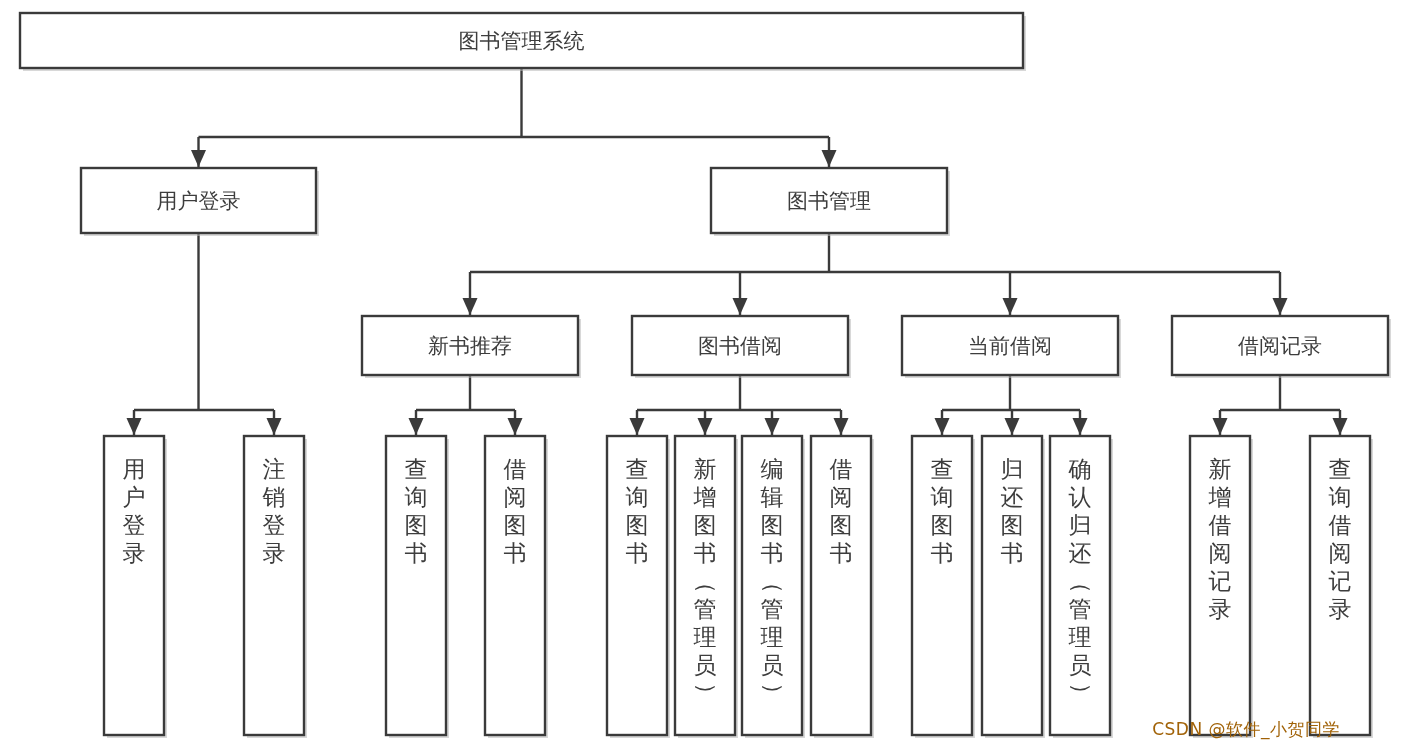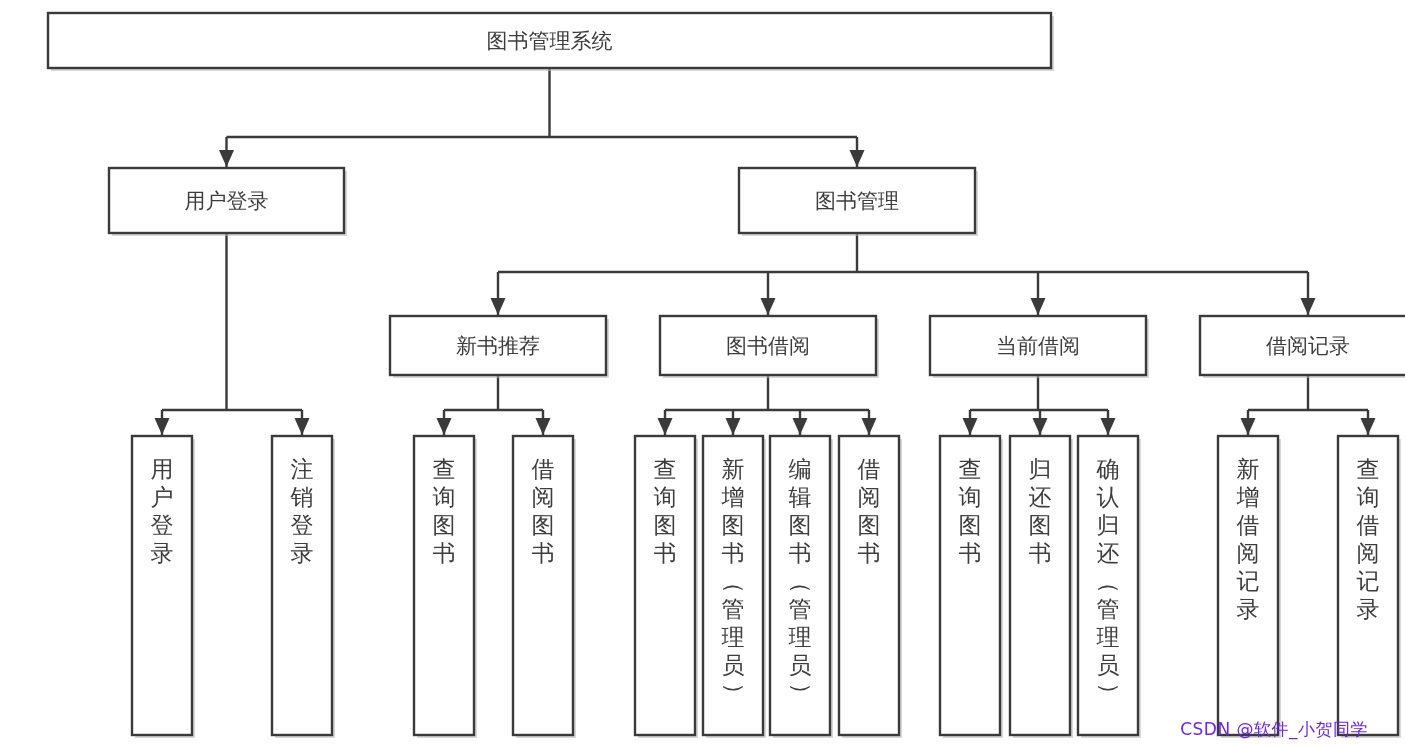--- a/index.html
+++ b/index.html
@@ -14,21 +14,20 @@
     position: relative;
     overflow: hidden;
     font-family: "DejaVu Sans", "Liberation Sans", sans-serif;
   }
   #diagram-root {
     position: absolute;
     left: 0;
     top: 0;
     width: 1348px;
     height: 747px;
-    padding-left: 28px;
   }
   svg.flow {
     display: block;
     width: 1405px;
     height: 747px;
   }
   .node-box {
     fill: #ffffff;
     stroke: #3a3a3a;
     stroke-width: 2.4;
@@ -60,21 +59,21 @@
     font-size: 23px;
     text-anchor: middle;
     dominant-baseline: middle;
   }
   .watermark {
     position: absolute;
     right: 8px;
     bottom: 6px;
     font-family: "DejaVu Sans", "Liberation Sans", sans-serif;
     font-size: 17px;
-    color: #6d28d9;
+    color: #a16207;
     white-space: nowrap;
     letter-spacing: 0.5px;
     user-select: none;
   }
 </style>
 </head>
 <body>
 
 <div id="diagram-root">
   <svg class="flow" viewBox="0 0 1405 747" xmlns="http://www.w3.org/2000/svg">

